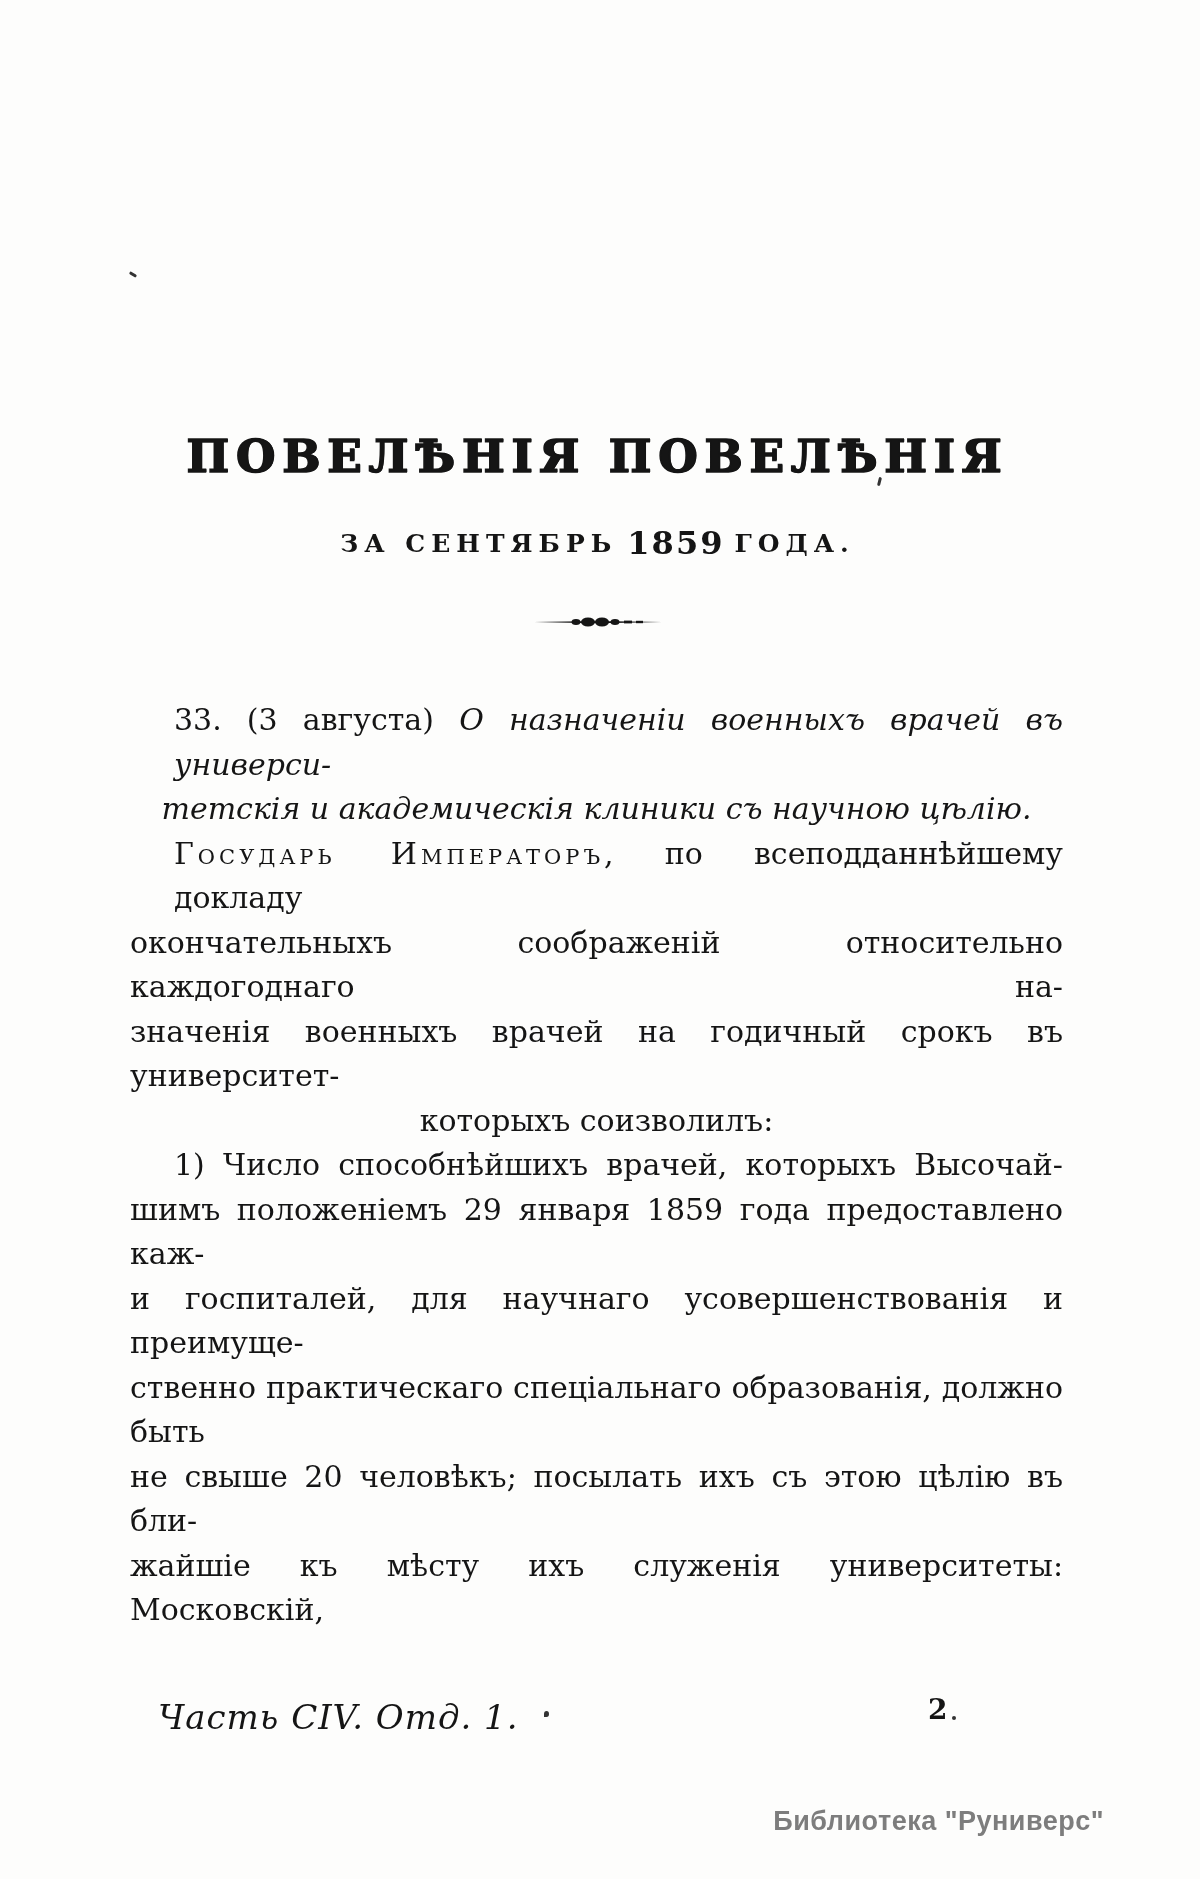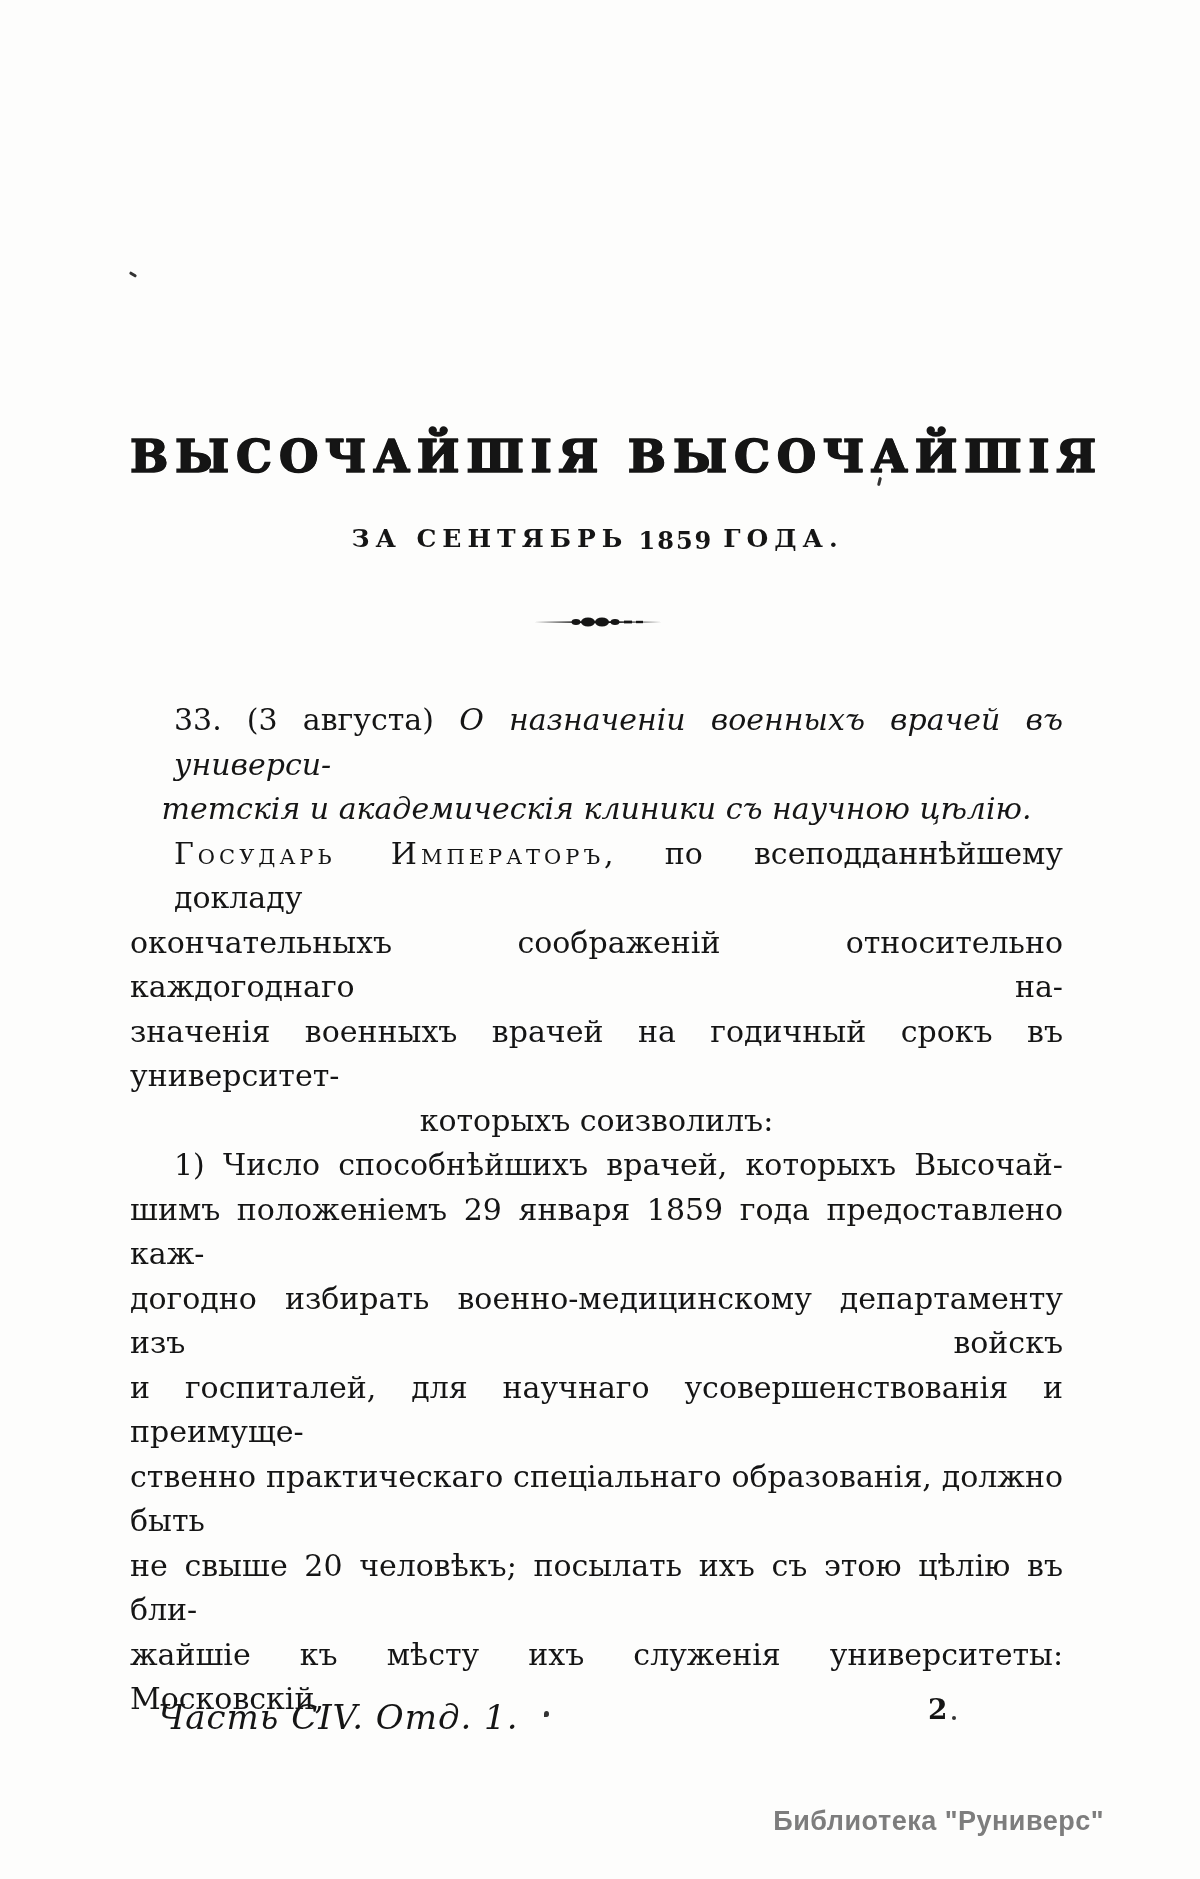--- a/index.html
+++ b/index.html
@@ -26,21 +26,21 @@
   .decree-subtitle {
     position: absolute;
     top: 524px; left: 130px; width: 935px;
     text-align: center;
     font-size: 25px;
     font-weight: bold;
     letter-spacing: 6px;
     white-space: nowrap;
   }
   .decree-subtitle .year {
-    font-size: 24px;
+    font-size: 32px;
     letter-spacing: 2px;
     margin: 16px 10px;
     vertical-align: -2px;
   }
   .divider-wrap {
     position: absolute;
     top: 614px; left: 130px; width: 935px;
     display: flex; justify-content: center;
   }
   .body-text {
@@ -84,21 +84,21 @@
   .a4 { top: 1716px; left: 952px; width: 4px; height: 4px; border-radius: 50%; }
 </style>
 </head>
 <body>
 
 <div class="page">
 
   <span class="artifact a1"></span>
   <span class="artifact a2"></span>
 
-  <div class="decree-title">ВЫСОЧАЙШІЯ ВЫСОЧАЙШІЯ</div>
+  <div class="decree-title">ПОВЕЛѢНІЯ ПОВЕЛѢНІЯ</div>
 
   <div class="decree-subtitle">
     <span>ЗА СЕНТЯБРЬ</span><span class="year">1859</span><span>ГОДА.</span>
   </div>
 
   <div class="divider-wrap">
     <svg width="132" height="16" viewBox="0 0 132 16" aria-hidden="true">
       <path d="M2 8 L50 7.2 L82 7.2 L130 8 L82 8.9 L50 8.9 Z" fill="#151515"></path>
       <ellipse cx="56" cy="8" rx="7" ry="4.6" fill="#151515"></ellipse>
       <ellipse cx="70" cy="8" rx="7" ry="4.6" fill="#151515"></ellipse>
@@ -111,21 +111,20 @@
 
   <div class="body-text">
       <div class="line just indent"><span class="seg-normal">33. (3 августа) </span><span class="seg-italic">О назначеніи военныхъ врачей въ универси-</span></div>
       <div class="line"><span class="seg-italic">тетскія и академическія клиники съ научною цѣлію.</span></div>
       <div class="line just indent"><span class="seg-smallcaps">Государь Императоръ</span><span class="seg-normal">, по всеподданнѣйшему докладу</span></div>
       <div class="line just"><span class="seg-normal">окончательныхъ соображеній относительно каждогоднаго на-</span></div>
       <div class="line just"><span class="seg-normal">значенія военныхъ врачей на годичный срокъ въ университет-</span></div>
       <div class="line"><span class="seg-normal">которыхъ соизволилъ:</span></div>
       <div class="line just indent"><span class="seg-normal">1) Число способнѣйшихъ врачей, которыхъ Высочай-</span></div>
       <div class="line just"><span class="seg-normal">шимъ положеніемъ 29 января 1859 года предоставлено каж-</span></div>
-      <div class="line just"><span class="seg-normal">догодно избирать военно-медицинскому департаменту изъ войскъ</span></div>
       <div class="line just"><span class="seg-normal">и госпиталей, для научнаго усовершенствованія и преимуще-</span></div>
       <div class="line just"><span class="seg-normal">ственно практическаго спеціальнаго образованія, должно быть</span></div>
       <div class="line just"><span class="seg-normal">не свыше 20 человѣкъ; посылать ихъ съ этою цѣлію въ бли-</span></div>
       <div class="line just"><span class="seg-normal">жайшіе къ мѣсту ихъ служенія университеты: Московскій,</span></div>
     </div>
 
   <div class="footer-part">Часть CIV. Отд. 1.</div>
   <span class="artifact a3"></span>
   <div class="page-number">2</div>
   <span class="artifact a4"></span>

